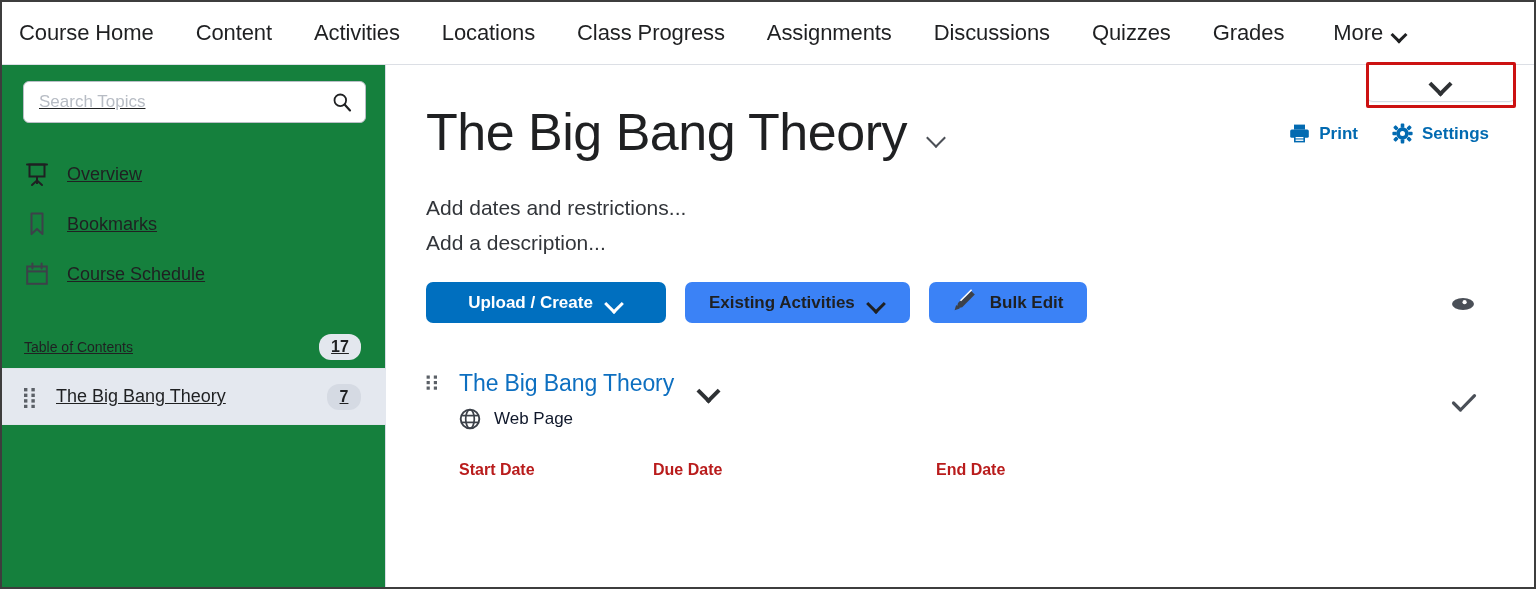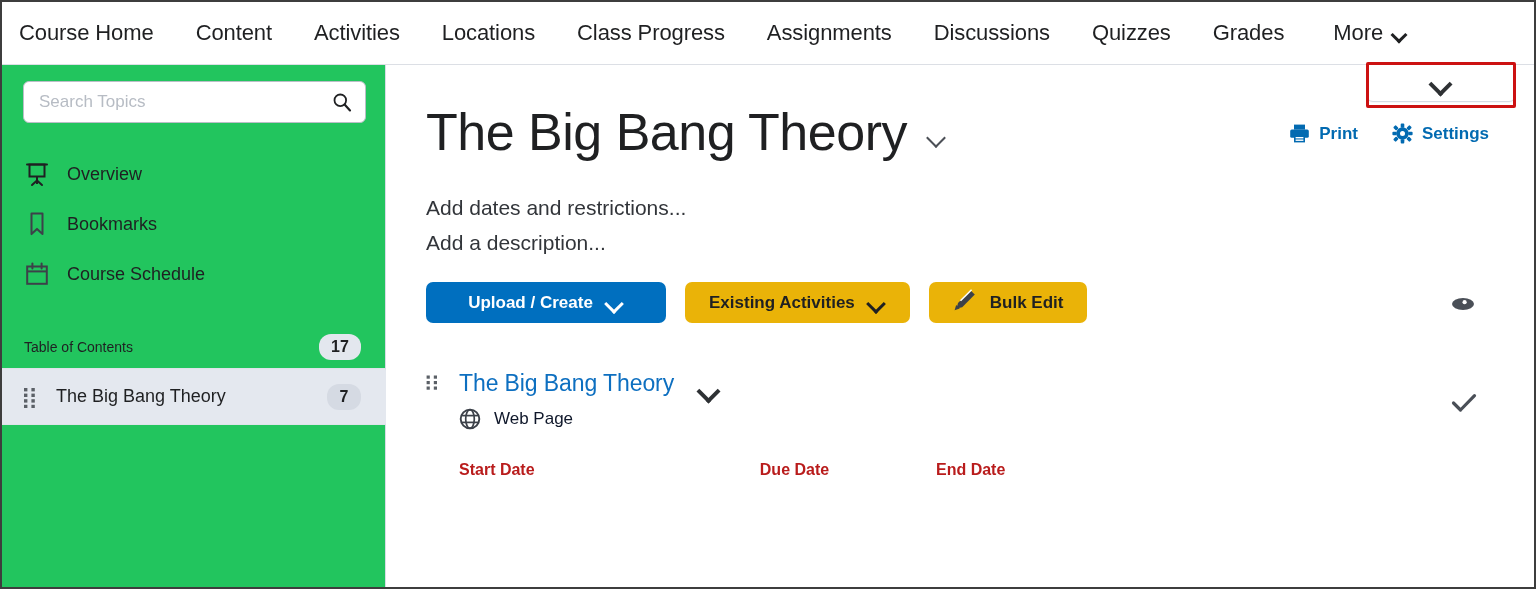--- a/index.html
+++ b/index.html
@@ -68,24 +68,25 @@
   
   .body-split {
     display: flex;
     height: 524px;
     position: relative;
   }
 
   
   .sidebar {
     width: 384px;
-    background: #22c55e;
+    background: #15803d;
     border-right: 1px solid #d8dde6;
     position: relative;
     flex: 0 0 384px;
+    text-decoration: underline;
   }
   .search-wrap {
     margin: 16px 19px 0 21px;
     height: 42px;
     background: #ffffff;
     border: 1px solid #babfc7;
     border-radius: 6px;
     display: flex;
     align-items: center;
     padding: 0 13px 0 15px;
@@ -286,21 +287,21 @@
     justify-content: center;
     gap: 13px;
     padding: 0 24px;
     font-size: 17px;
     font-weight: 700;
     cursor: pointer;
     border: none;
     font-family: "Liberation Sans", sans-serif;
   }
   .btn.primary { background: #006fbf; color: #ffffff; width: 240px; }
-  .btn.secondary { background: #eab308; color: #1f2022; }
+  .btn.secondary { background: #3b82f6; color: #1f2022; }
   .btn .bchev { width: 18px; height: 11px; position: relative; }
   .btn .bchev::before {
     content: "";
     position: absolute; left: 1px; top: 0;
     width: 11px; height: 11px;
     border-right: 3.6px solid currentColor;
     border-bottom: 3.6px solid currentColor;
     transform: rotate(45deg);
   }
 
@@ -344,21 +345,21 @@
 
   .date-head {
     display: flex;
     margin-top: 31px;
     margin-left: 33px;
     font-size: 16px;
     font-weight: 700;
     color: #b91c1c;
   }
   .date-head .c1 { width: 194px; }
-  .date-head .c2 { width: 283px; text-align: center; }
+  .date-head .c2 { width: 283px; }
   .date-head .c3 { width: 200px; }
 </style>
 </head>
 <body>
 
 <div class="app-frame">
 
   <div class="topnav">
     <div class="nav-item">Course Home</div>
     <div class="nav-item">Content</div>

